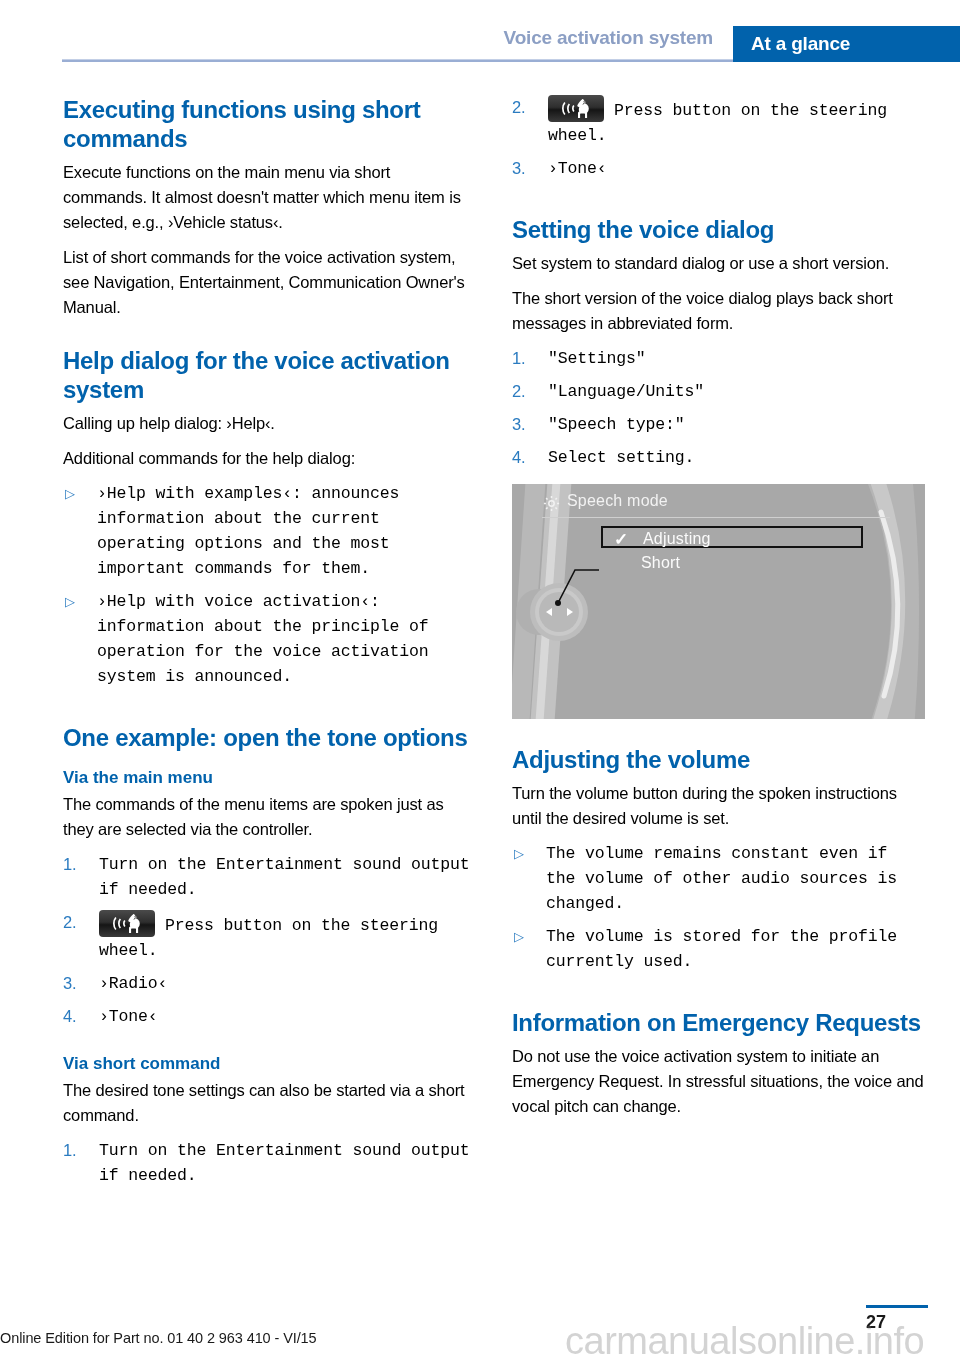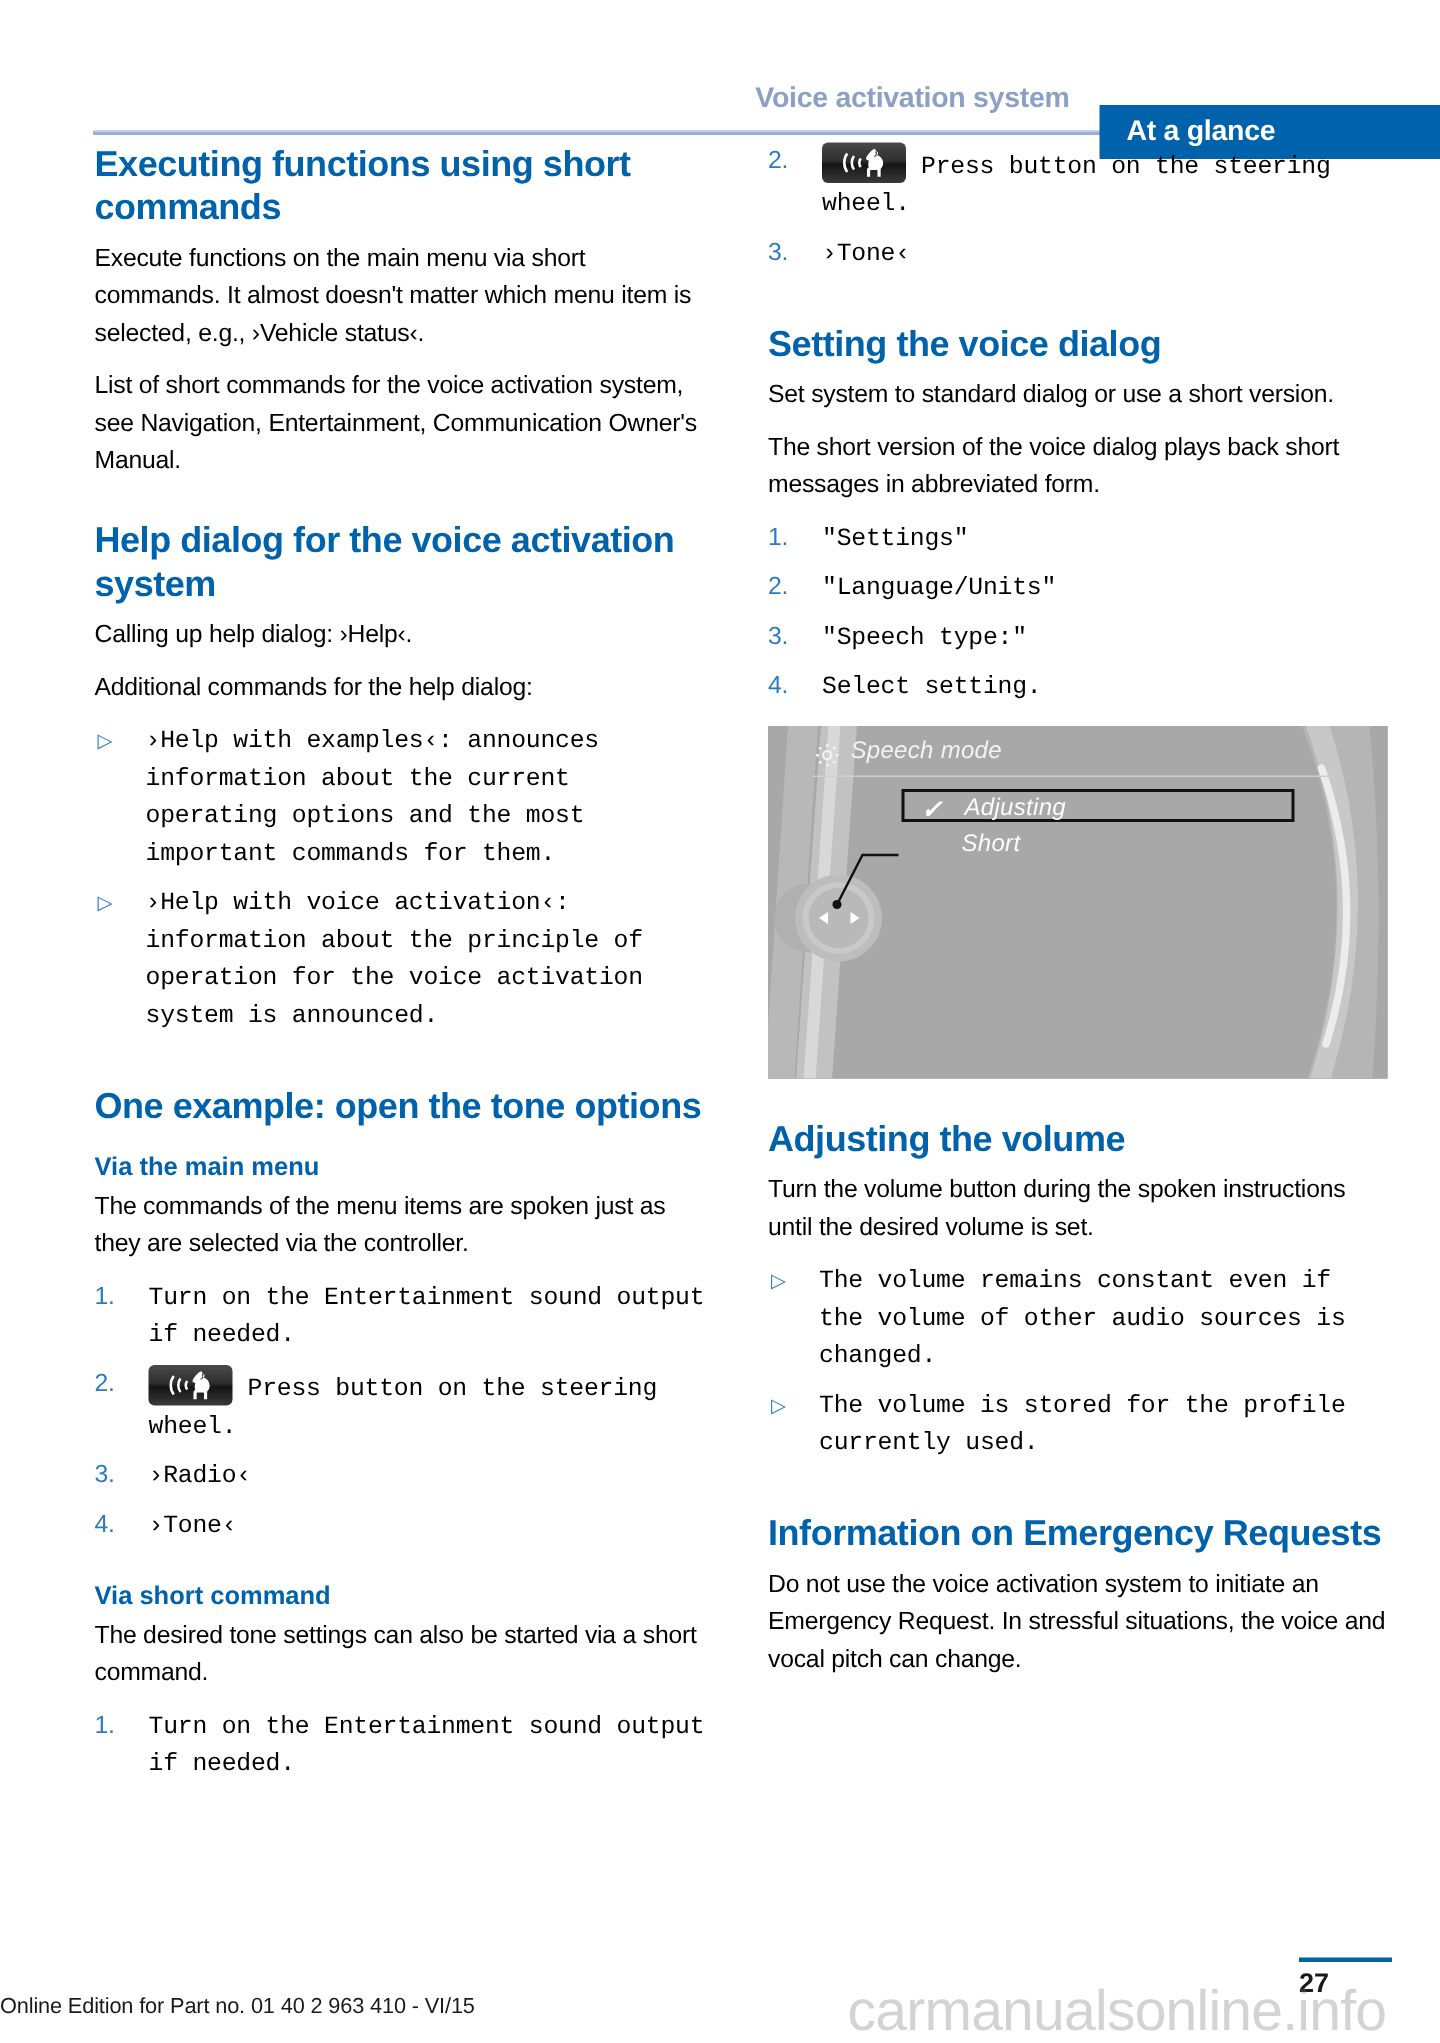--- a/index.html
+++ b/index.html
@@ -17,21 +17,20 @@
     overflow: hidden;
   }
 
   
   .page-header {
     position: absolute;
     top: 26px;
     left: 0;
     width: 940px;
     height: 36px;
-    margin-top: 28px;
   }
   .header-rule {
     position: absolute;
     left: 62px;
     right: 0;
     bottom: 0;
     height: 3px;
     background: #9aaed4;
     border-top: 1px solid #c3cfe6;
   }
@@ -41,21 +40,21 @@
     top: 1px;
     font-size: 19px;
     font-weight: bold;
     color: #8c9fc4;
     letter-spacing: -0.2px;
     white-space: nowrap;
   }
   .header-section {
     position: absolute;
     left: 733px;
-    top: 16px;
+    top: 0;
     width: 227px;
     height: 36px;
     background: #0162ac;
     padding-left: 18px;
   }
   .header-section-label {
     position: absolute;
     left: 18px;
     top: 7px;
     font-size: 19px;
@@ -143,23 +142,22 @@
     margin-right: 10px;
   }
   .sw-button svg { position: absolute; left: 12px; top: 3px; }
 
   
   .idrive {
     position: relative;
     width: 413px;
     height: 235px;
     margin: 14px 0 0 0;
-    background: #737373;
+    background: #1d4ed8;
     overflow: hidden;
-    font-style: italic;
   }
   .idrive-gearicon { position: absolute; left: 30px; top: 10px; }
   .idrive-title {
     position: absolute;
     left: 55px; top: 8px;
     font-size: 16px;
     color: #f2f2f2;
     letter-spacing: 0.2px;
   }
   .idrive-divider {

